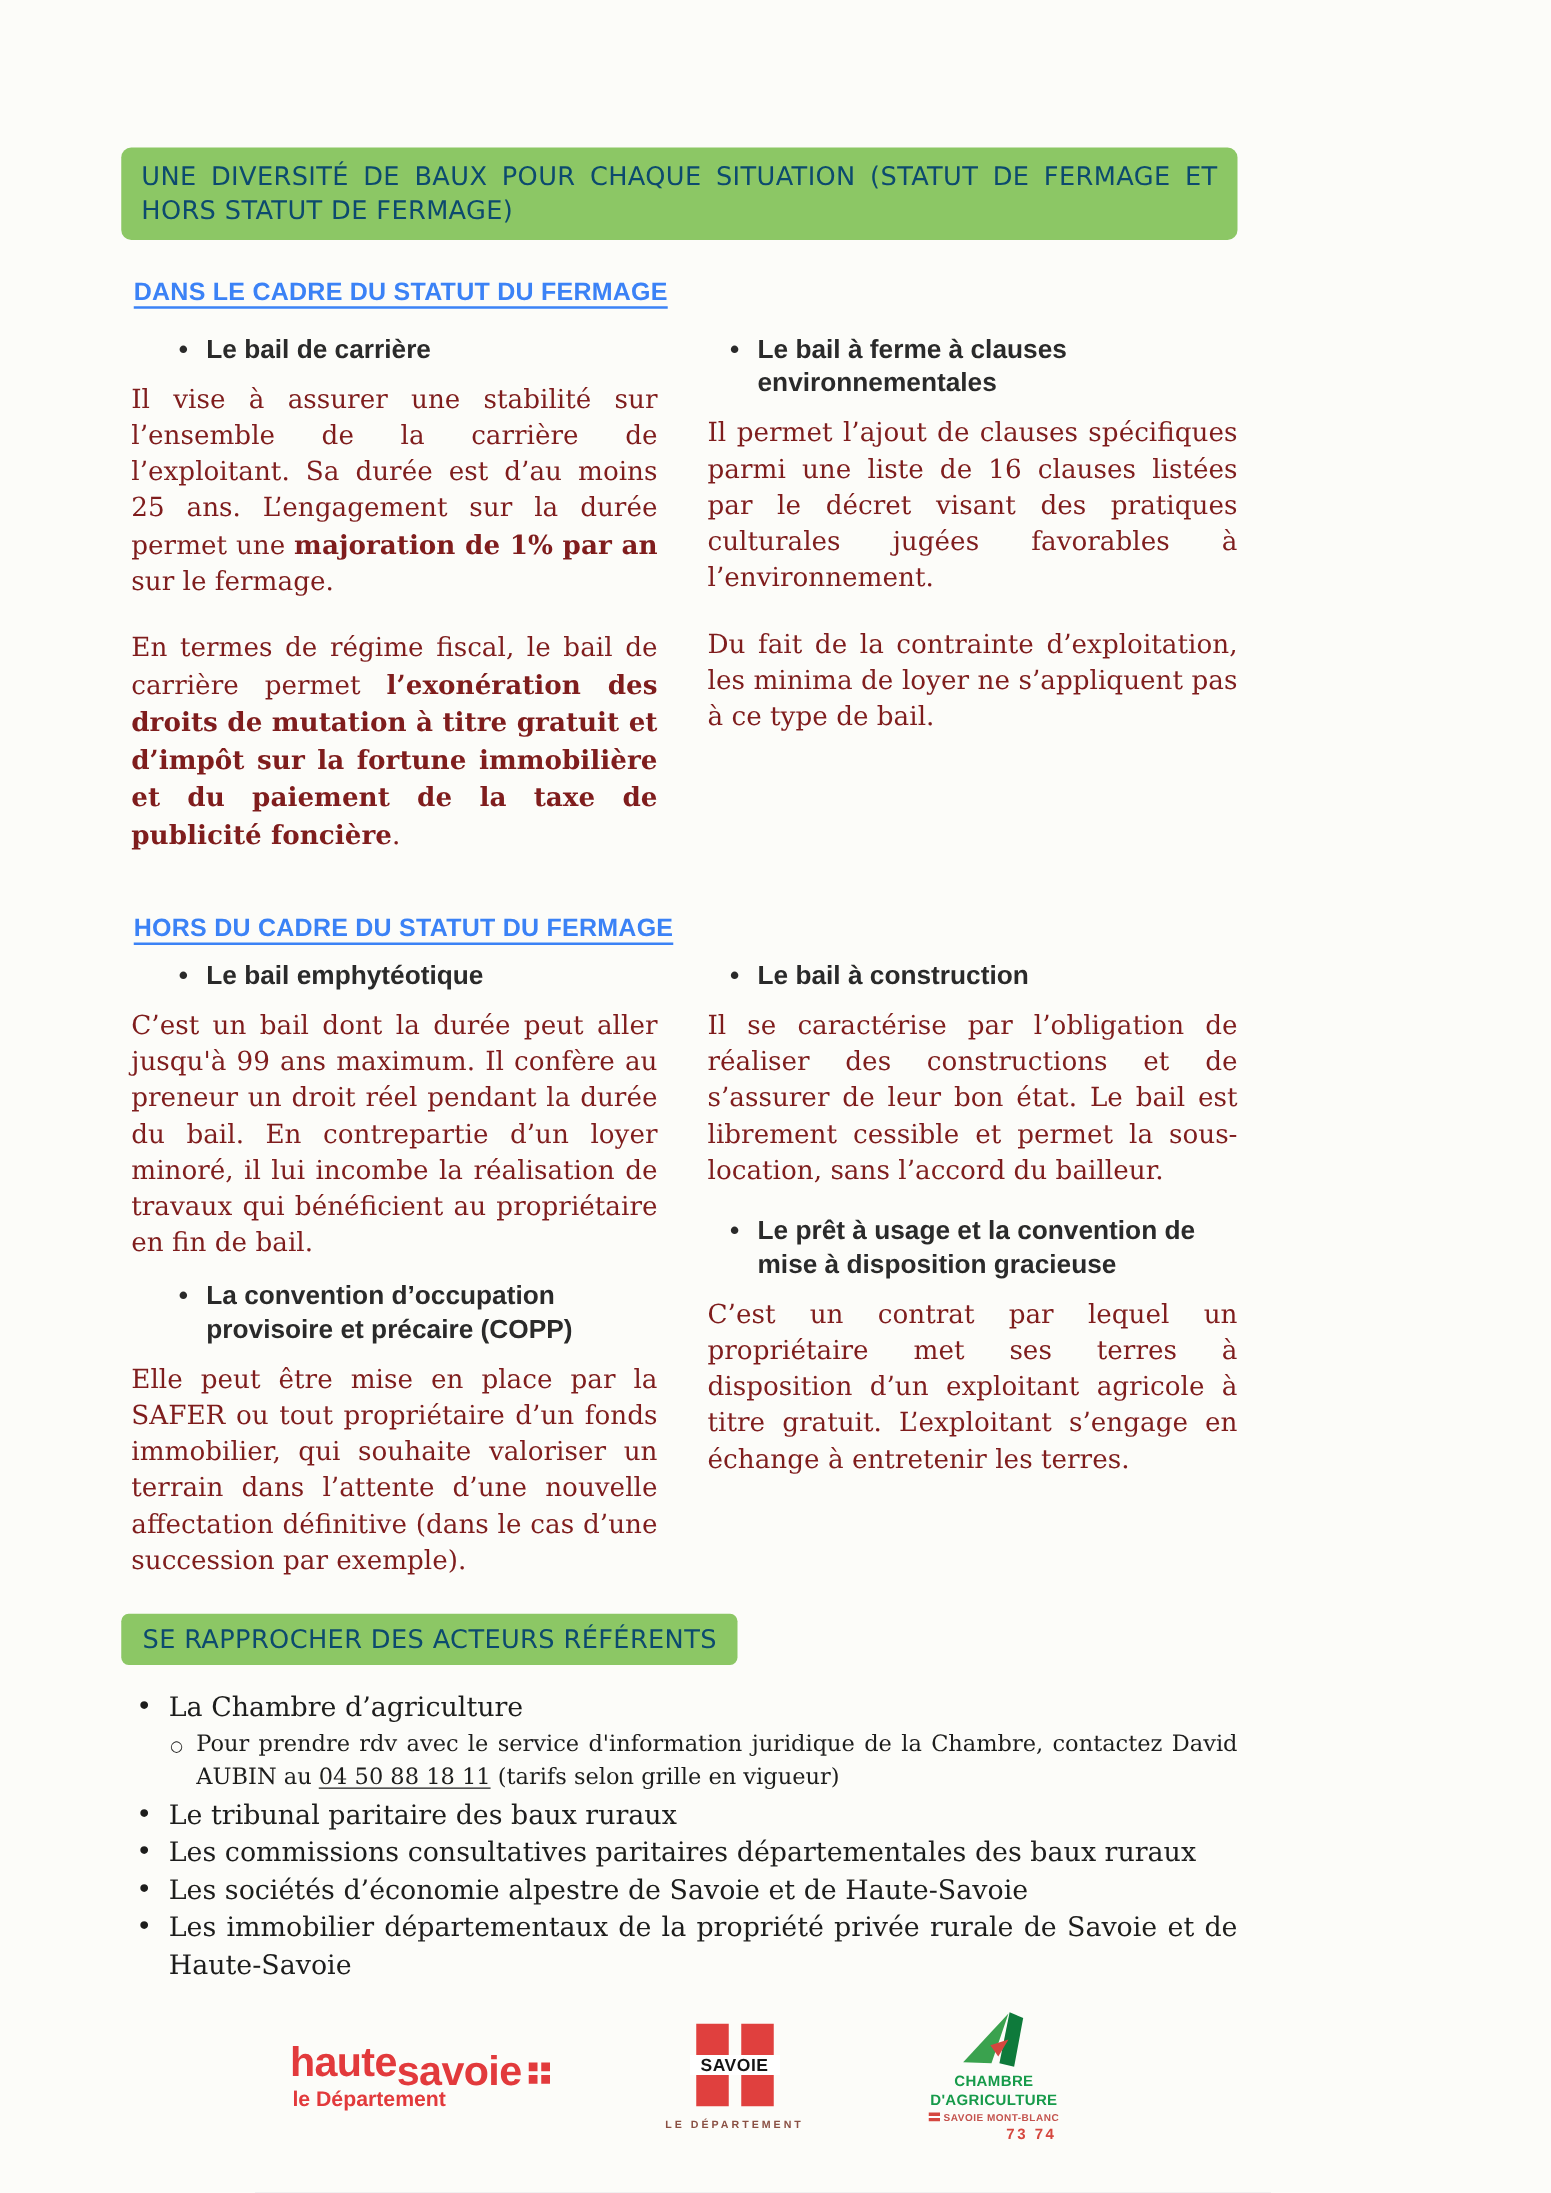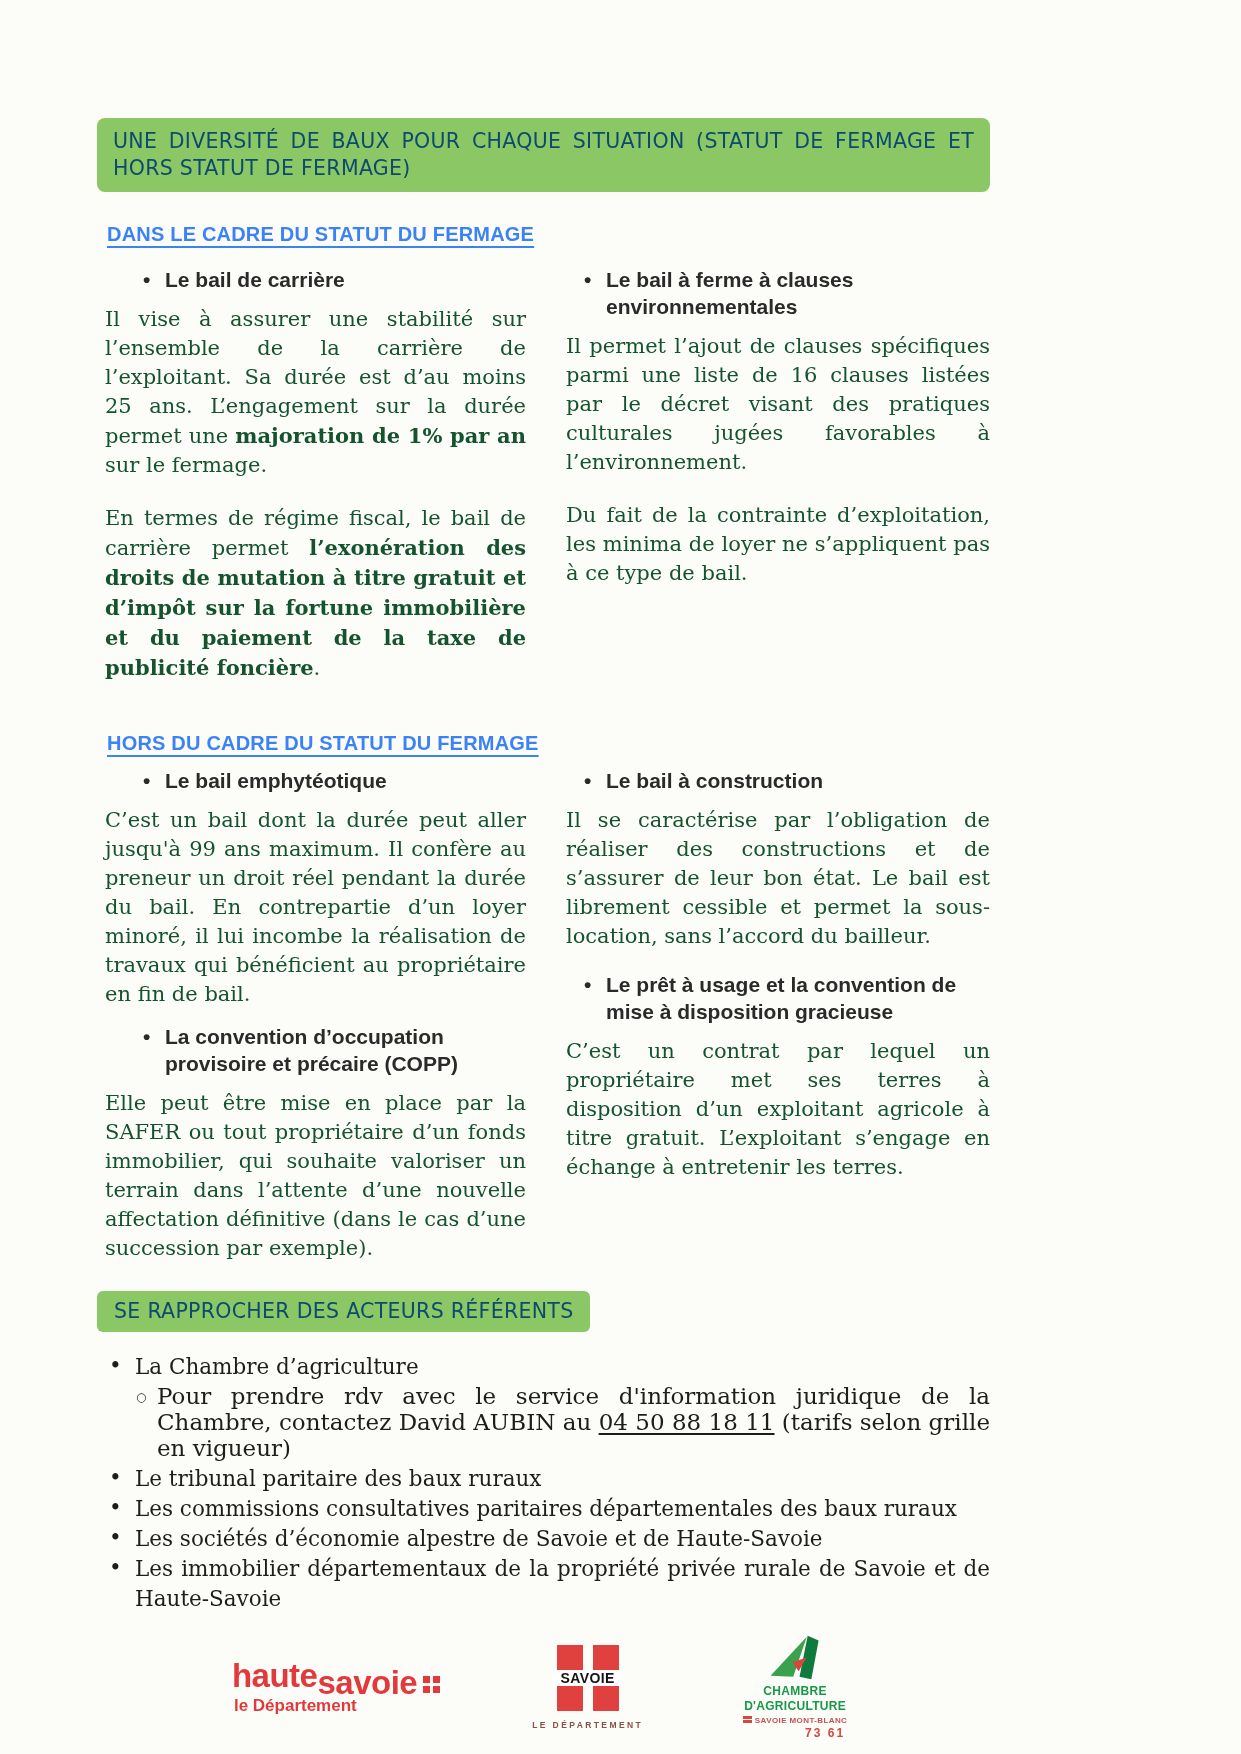--- a/index.html
+++ b/index.html
@@ -43,35 +43,35 @@
   .bullet-head::before{
     content:"•"; position:absolute; left:38px; top:0;
   }
   .col-right .bullet-head{padding-left:40px;}
   .col-right .bullet-head::before{left:18px;}
   .bullet-head.spaced{margin-top:14px;}
   .col-right .bullet-head.spaced{margin-top:20px;}
   
   .body-p{
     margin:12px 0 0; font:400 21px/29px "DejaVu Serif",serif;
-    color:#14532d; text-align:justify;
+    color:#7f1d1d; text-align:justify;
   }
   .body-p.gap{margin-top:24px;}
   .body-p strong{font-weight:700;}
   
   .actors{
     list-style:none; margin:20px 0 0; padding:0;
     font:400 21.5px/30px "DejaVu Serif",serif; color:#1d1d1c;
   }
   .actors > li{position:relative; padding-left:38px;}
   .actors > li::before{content:"•"; position:absolute; left:12px; top:-1px;}
   .actors > li.justify{text-align:justify;}
   .actor-note{
     position:relative; margin:1px 0 3px; padding-left:22px;
-    font-size:23px; line-height:26px; text-align:justify;
+    font-size:18px; line-height:26px; text-align:justify;
   }
   .actor-note::before{
     content:"○"; position:absolute; left:1px; top:1px; font-size:12px;
   }
   .u{text-decoration:underline; text-underline-offset:3px;}
   
   .logos{
     margin-top:20px; display:flex; justify-content:center; align-items:center;
     gap:92px;
   }
@@ -206,18 +206,18 @@
         <polygon points="5,46 45,3 30,47" fill="#3aa24e"></polygon>
         <polygon points="46,2 58,7 50,50 37,47" fill="#0e7a3b"></polygon>
         <polygon points="29,31 45,26 36,41" fill="#d5473f"></polygon>
       </svg>
       <div class="ch-l1">CHAMBRE</div>
       <div class="ch-l2">D'AGRICULTURE</div>
       <div class="ch-l3">
         <span class="ch-flag"></span>
         <span>SAVOIE MONT-BLANC</span>
       </div>
-      <div class="ch-l4">73 61</div>
+      <div class="ch-l4">73 74</div>
     </div>
 
   </div>
 
 </div>
 
 </body></html>

